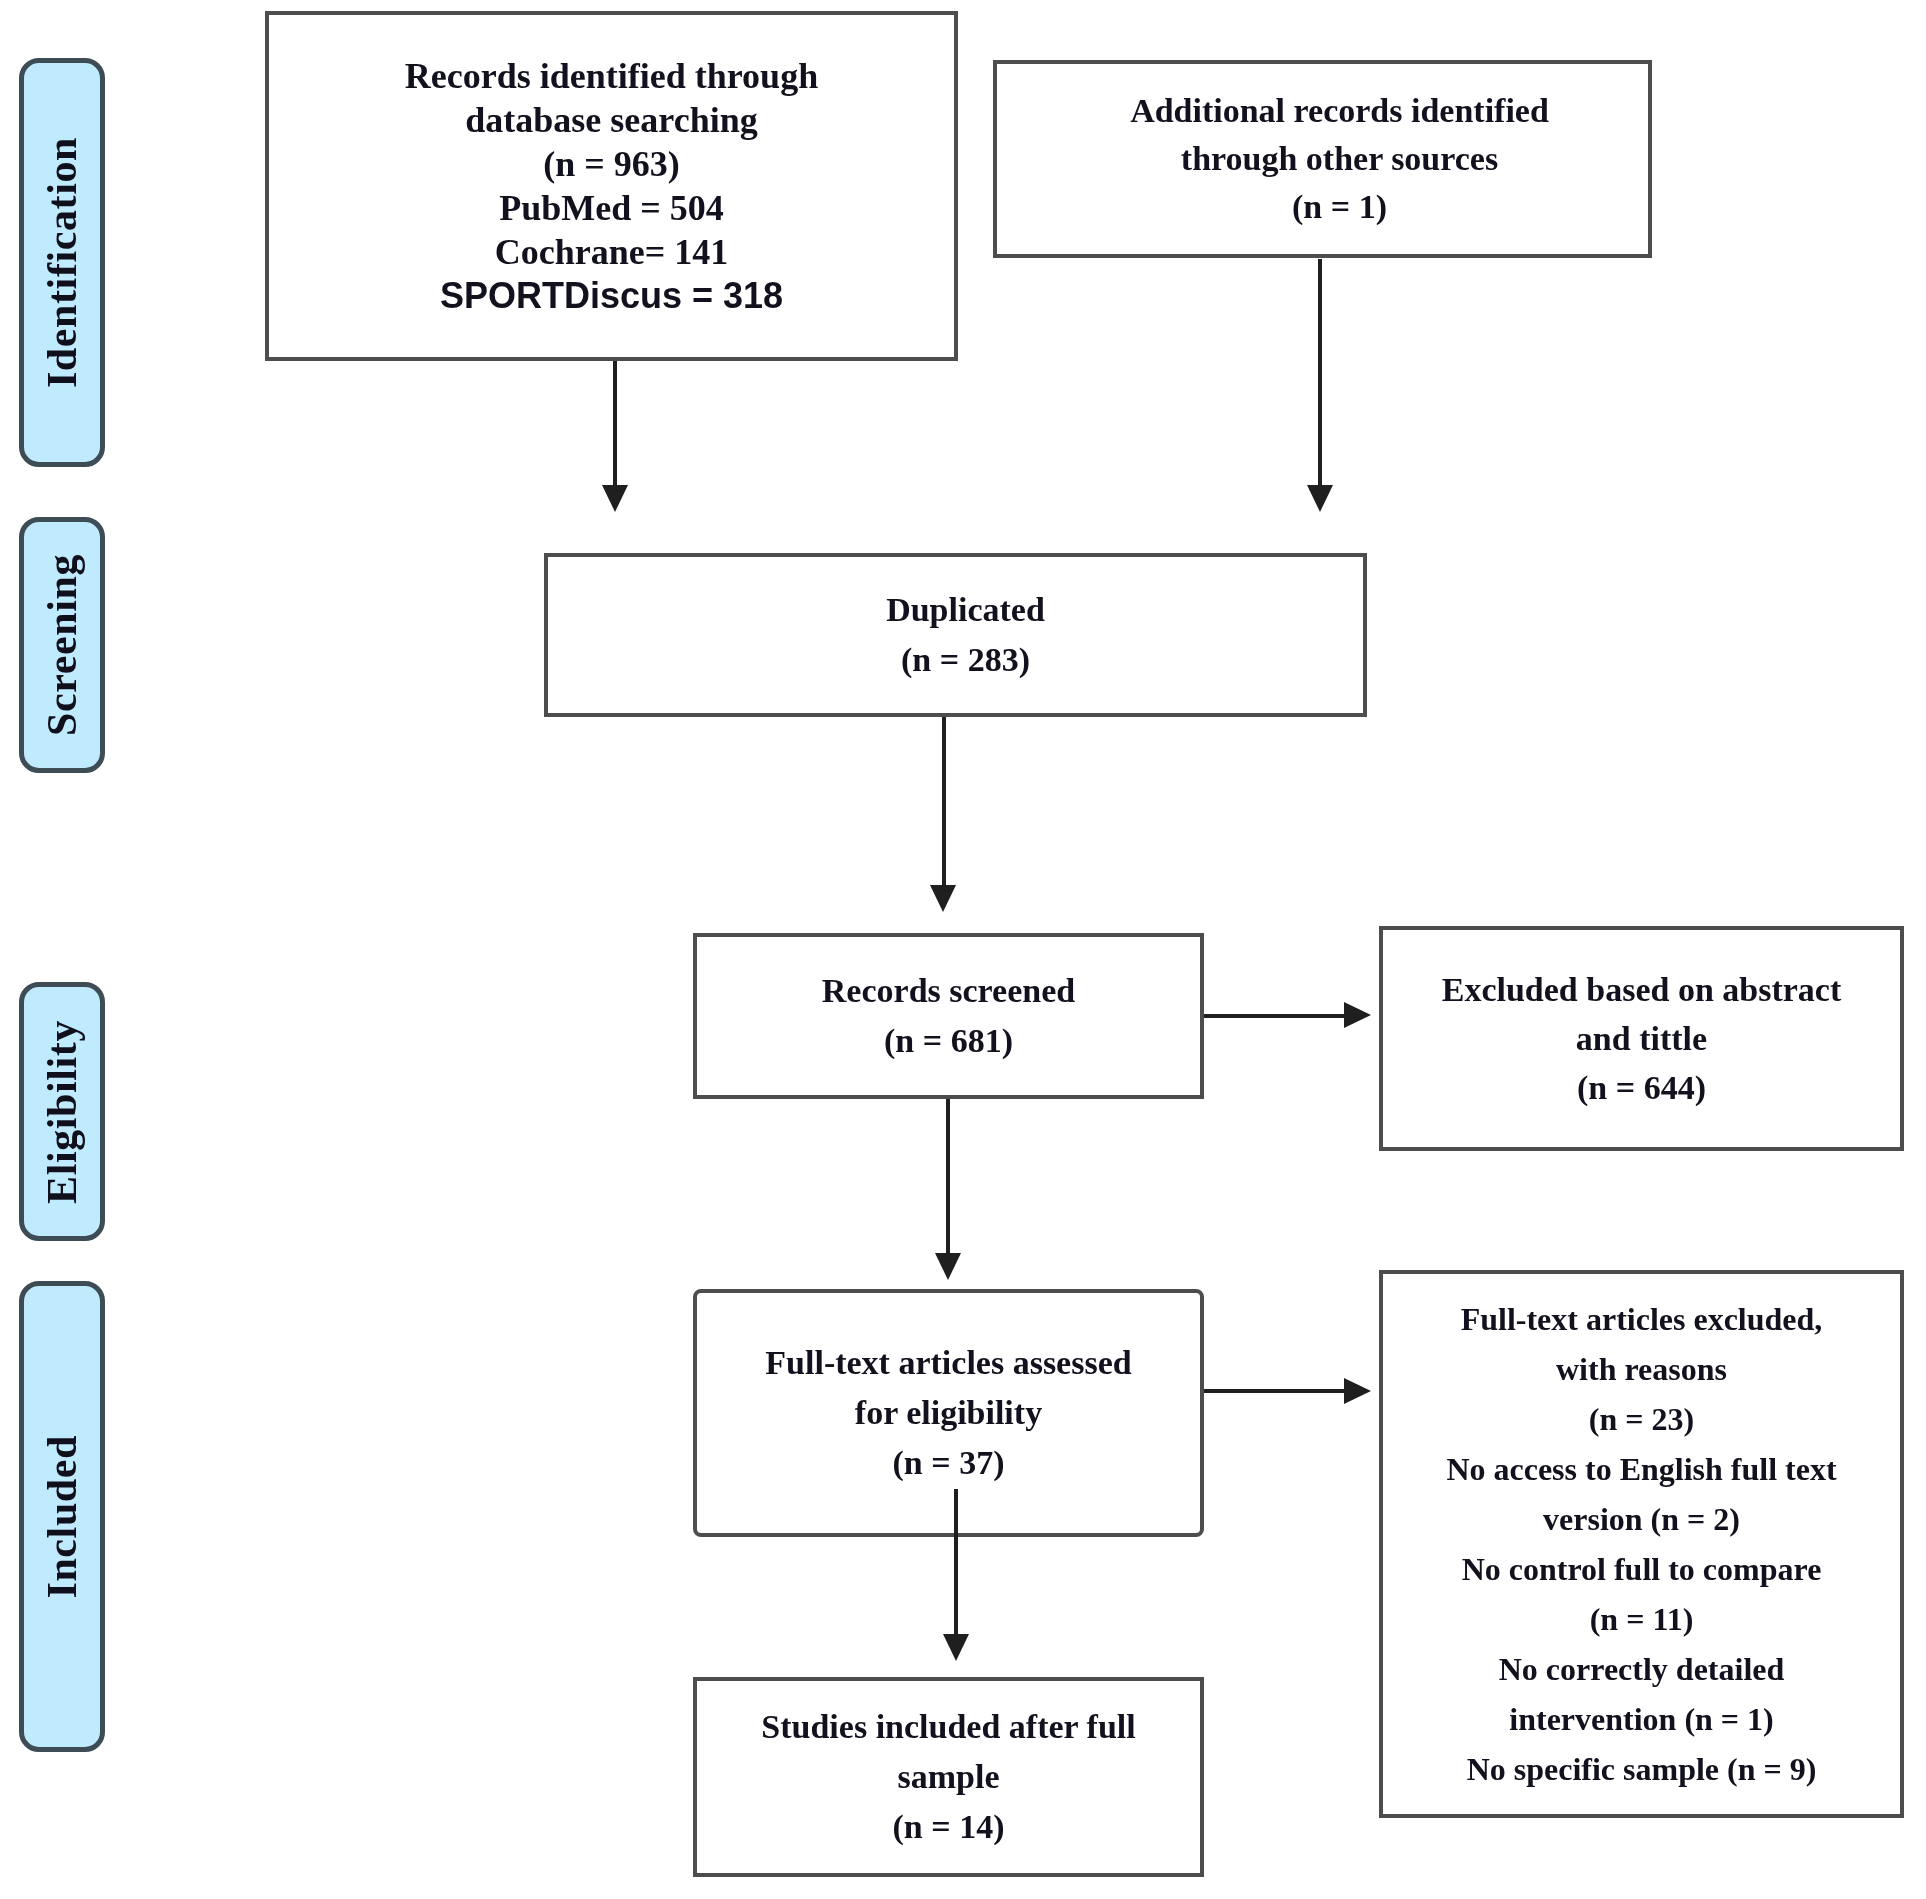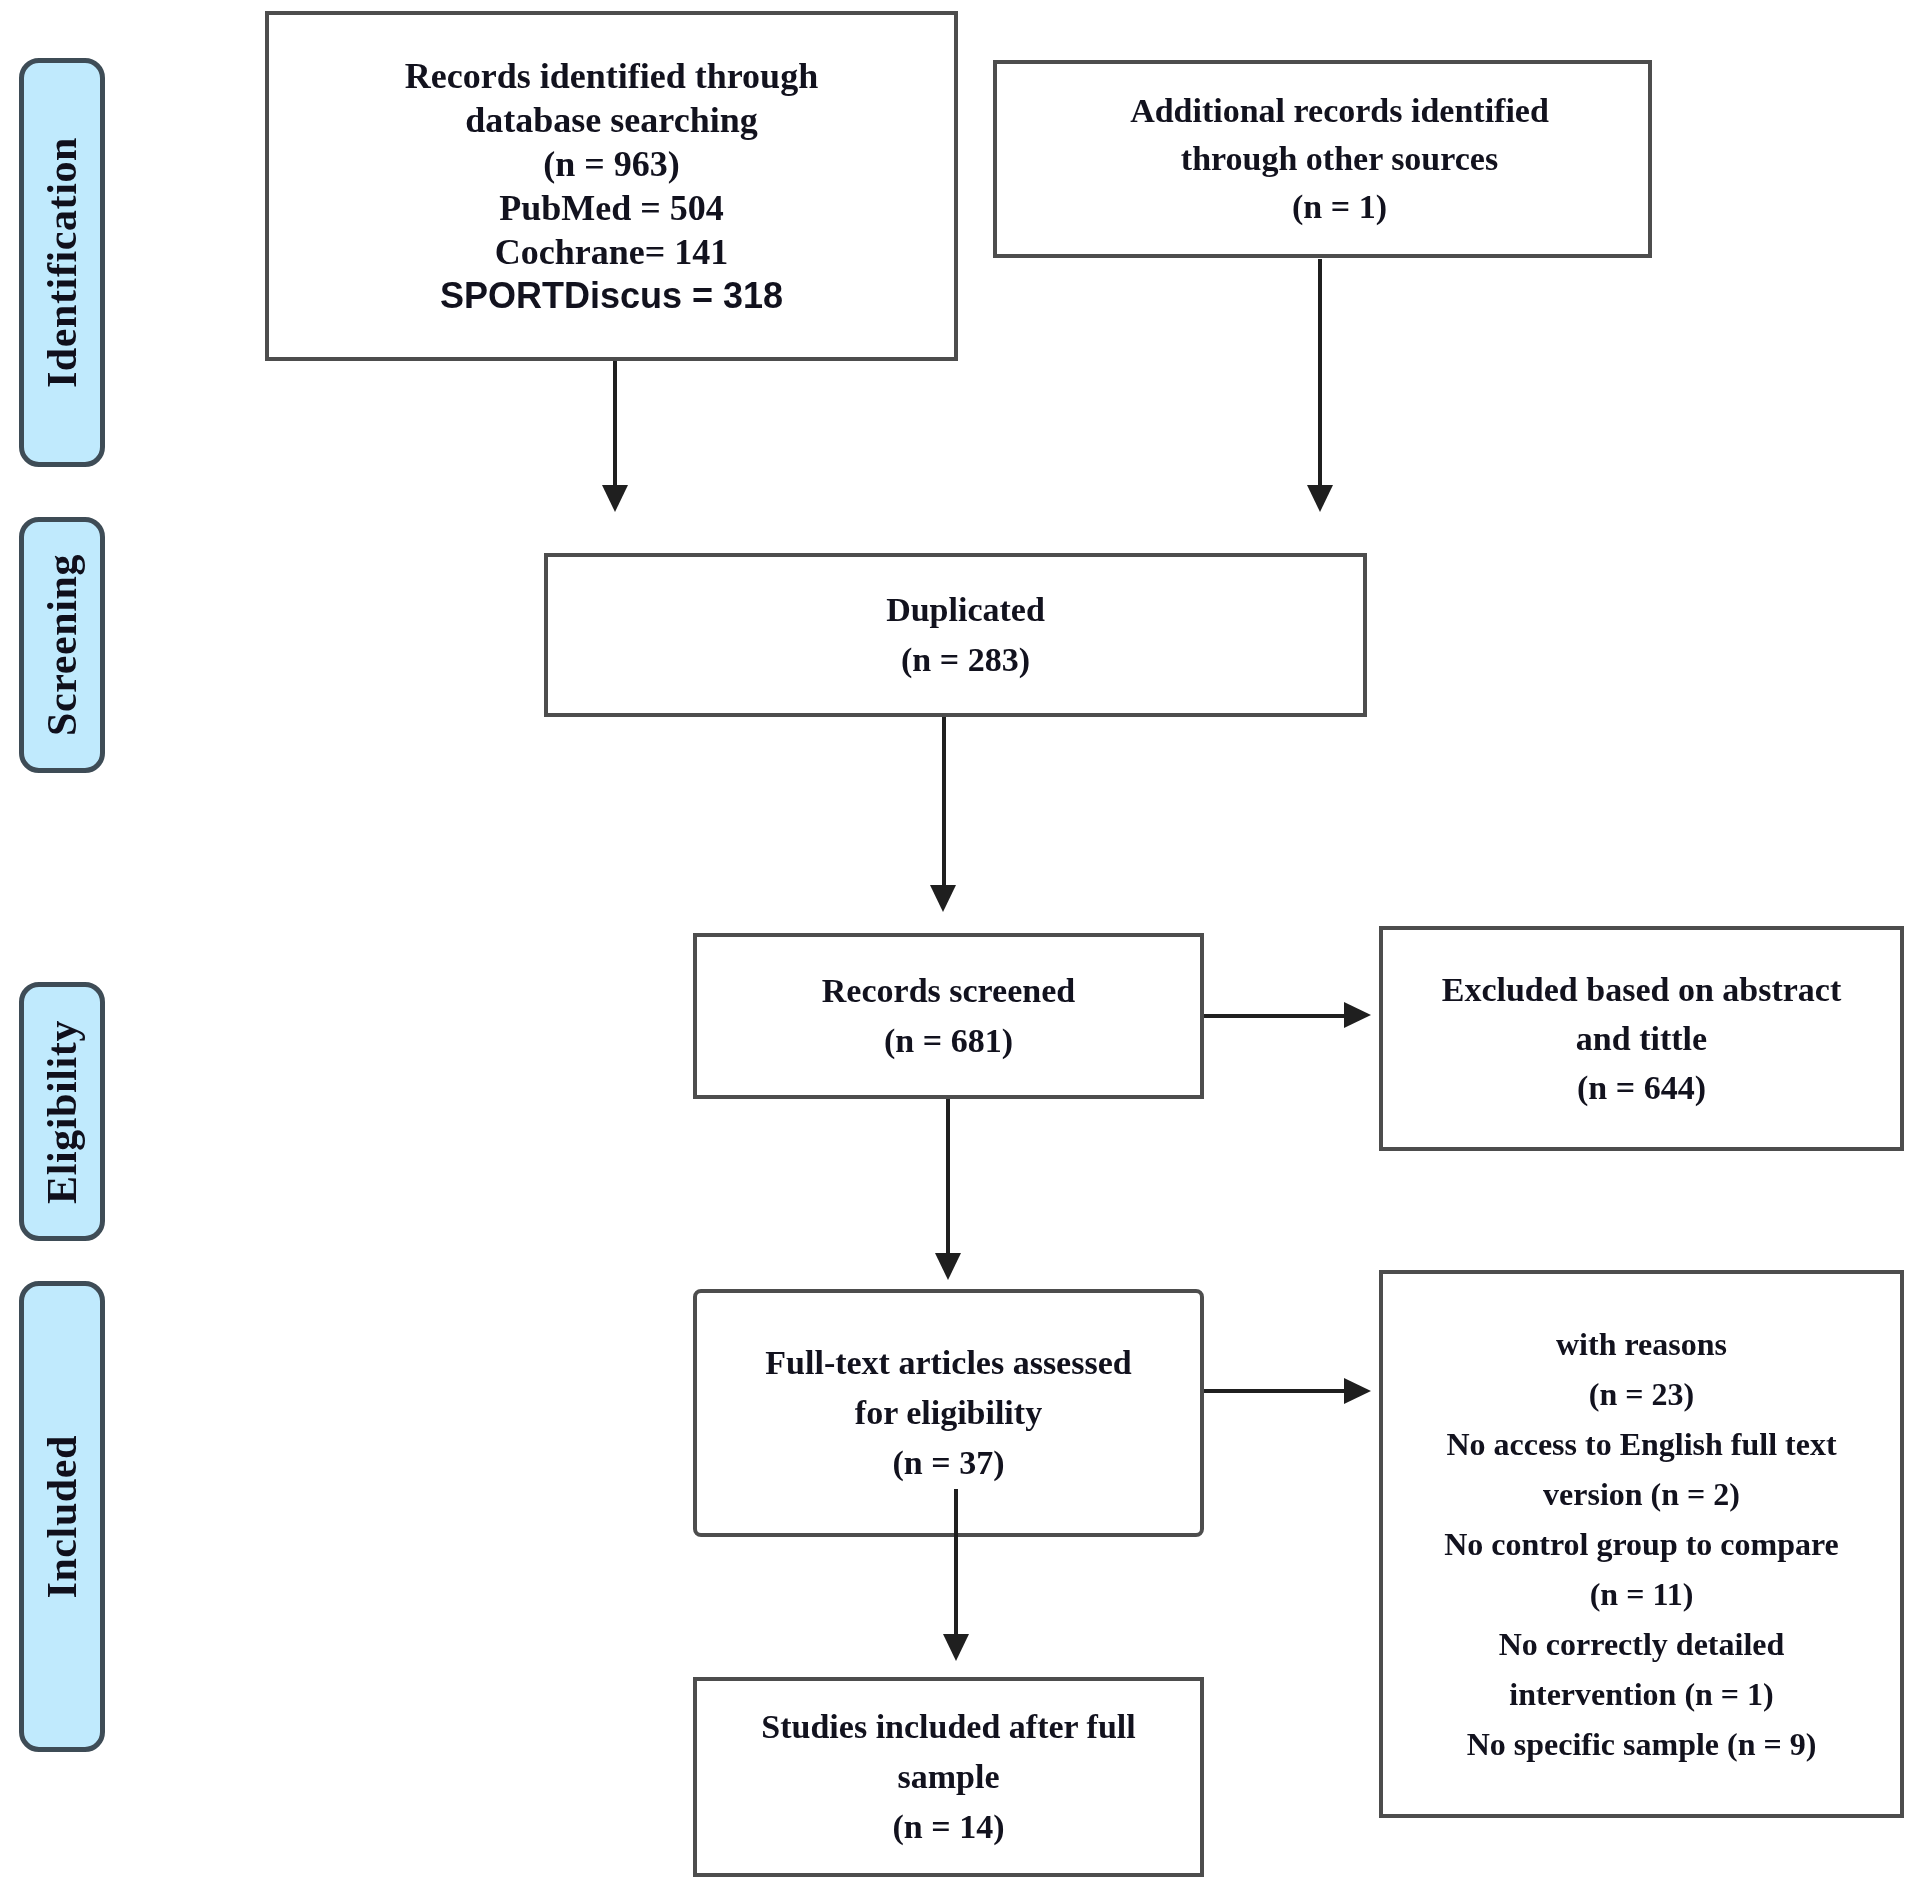--- a/index.html
+++ b/index.html
@@ -103,25 +103,26 @@
     <span class="ln">(n = 644)</span>
   </div>
 
   <div class="box box-fa">
     <span class="ln">Full-text articles assessed</span>
     <span class="ln">for eligibility</span>
     <span class="ln">(n = 37)</span>
   </div>
 
   <div class="box box-fe">
+    <span class="ln">Full-text articles excluded,</span>
     <span class="ln">with reasons</span>
     <span class="ln">(n = 23)</span>
     <span class="ln">No access to English full text</span>
     <span class="ln">version (n = 2)</span>
-    <span class="ln">No control group to compare</span>
+    <span class="ln">No control full to compare</span>
     <span class="ln">(n = 11)</span>
     <span class="ln">No correctly detailed</span>
     <span class="ln">intervention (n = 1)</span>
     <span class="ln">No specific sample (n = 9)</span>
   </div>
 
   <div class="box box-si">
     <span class="ln">Studies included after full</span>
     <span class="ln">sample</span>
     <span class="ln">(n = 14)</span>

